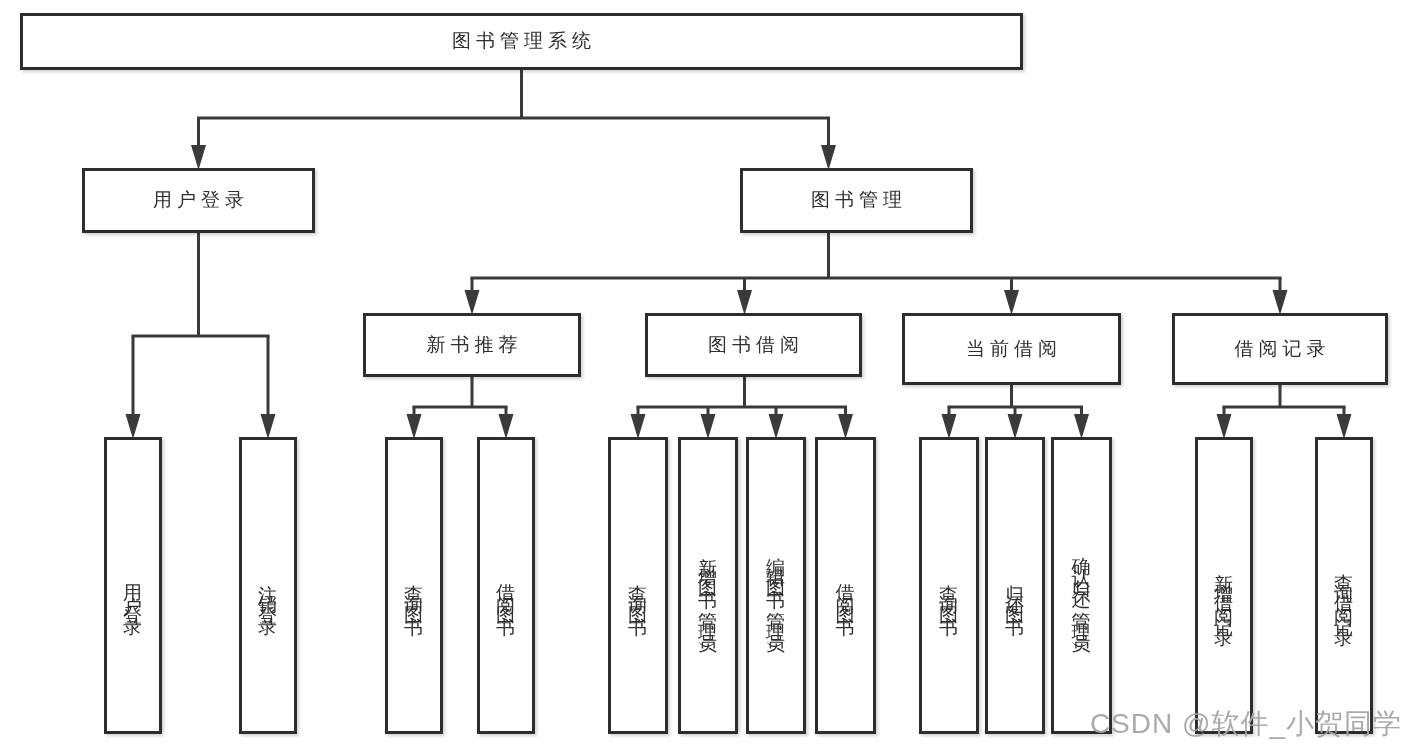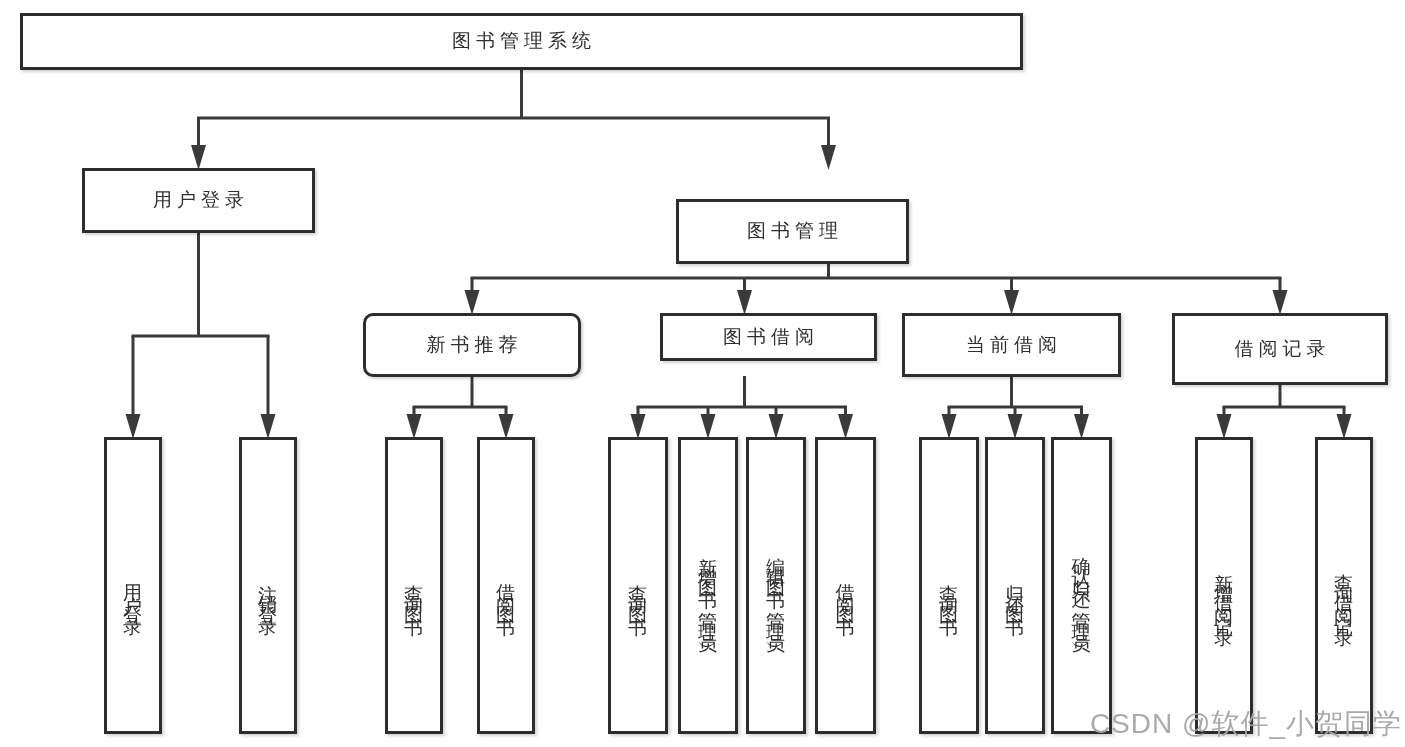--- a/index.html
+++ b/index.html
@@ -133,30 +133,30 @@
         <polygon points="1336.5,414 1351.5,414 1344,439" fill="#3a3a3a"></polygon>
       </g>
     </svg>
   <div id="watermark">CSDN @软件_小贺同学</div>
 <div class="box" style="left: 20px; top: 13px; width: 1003px; height: 57px;">
       <span class="lbl">图书管理系统</span>
     </div>
     <div class="box" style="left: 82px; top: 168px; width: 233px; height: 65px;">
       <span class="lbl">用户登录</span>
     </div>
-    <div class="box" style="left: 676px; top: 168px; width: 233px; height: 65px; margin-top: 31px;">
+    <div class="box" style="left: 740px; top: 168px; width: 233px; height: 65px;">
       <span class="lbl">图书管理</span>
     </div>
-    <div class="box" style="left: 363px; top: 313px; width: 218px; height: 64px; border-radius: 10px;">
+    <div class="box" style="left: 363px; top: 313px; width: 218px; height: 64px;">
       <span class="lbl">新书推荐</span>
     </div>
-    <div class="box" style="left: 660px; top: 313px; width: 217px; height: 48px; justify-content: center;">
+    <div class="box" style="left: 645px; top: 313px; width: 217px; height: 64px; justify-content: center;">
       <span class="lbl">图书借阅</span>
     </div>
-    <div class="box" style="left: 902px; top: 313px; width: 219px; height: 64px;">
+    <div class="box" style="left: 902px; top: 313px; width: 219px; height: 72px;">
       <span class="lbl">当前借阅</span>
     </div>
     <div class="box" style="left: 1172px; top: 313px; width: 216px; height: 72px;">
       <span class="lbl">借阅记录</span>
     </div>
     <div class="box vertical" style="left: 104px; top: 437px; width: 58px; height: 297px;">
       <span class="lbl">用户登录</span>
     </div>
     <div class="box vertical" style="left: 239px; top: 437px; width: 58px; height: 297px;">
       <span class="lbl">注销登录</span>

